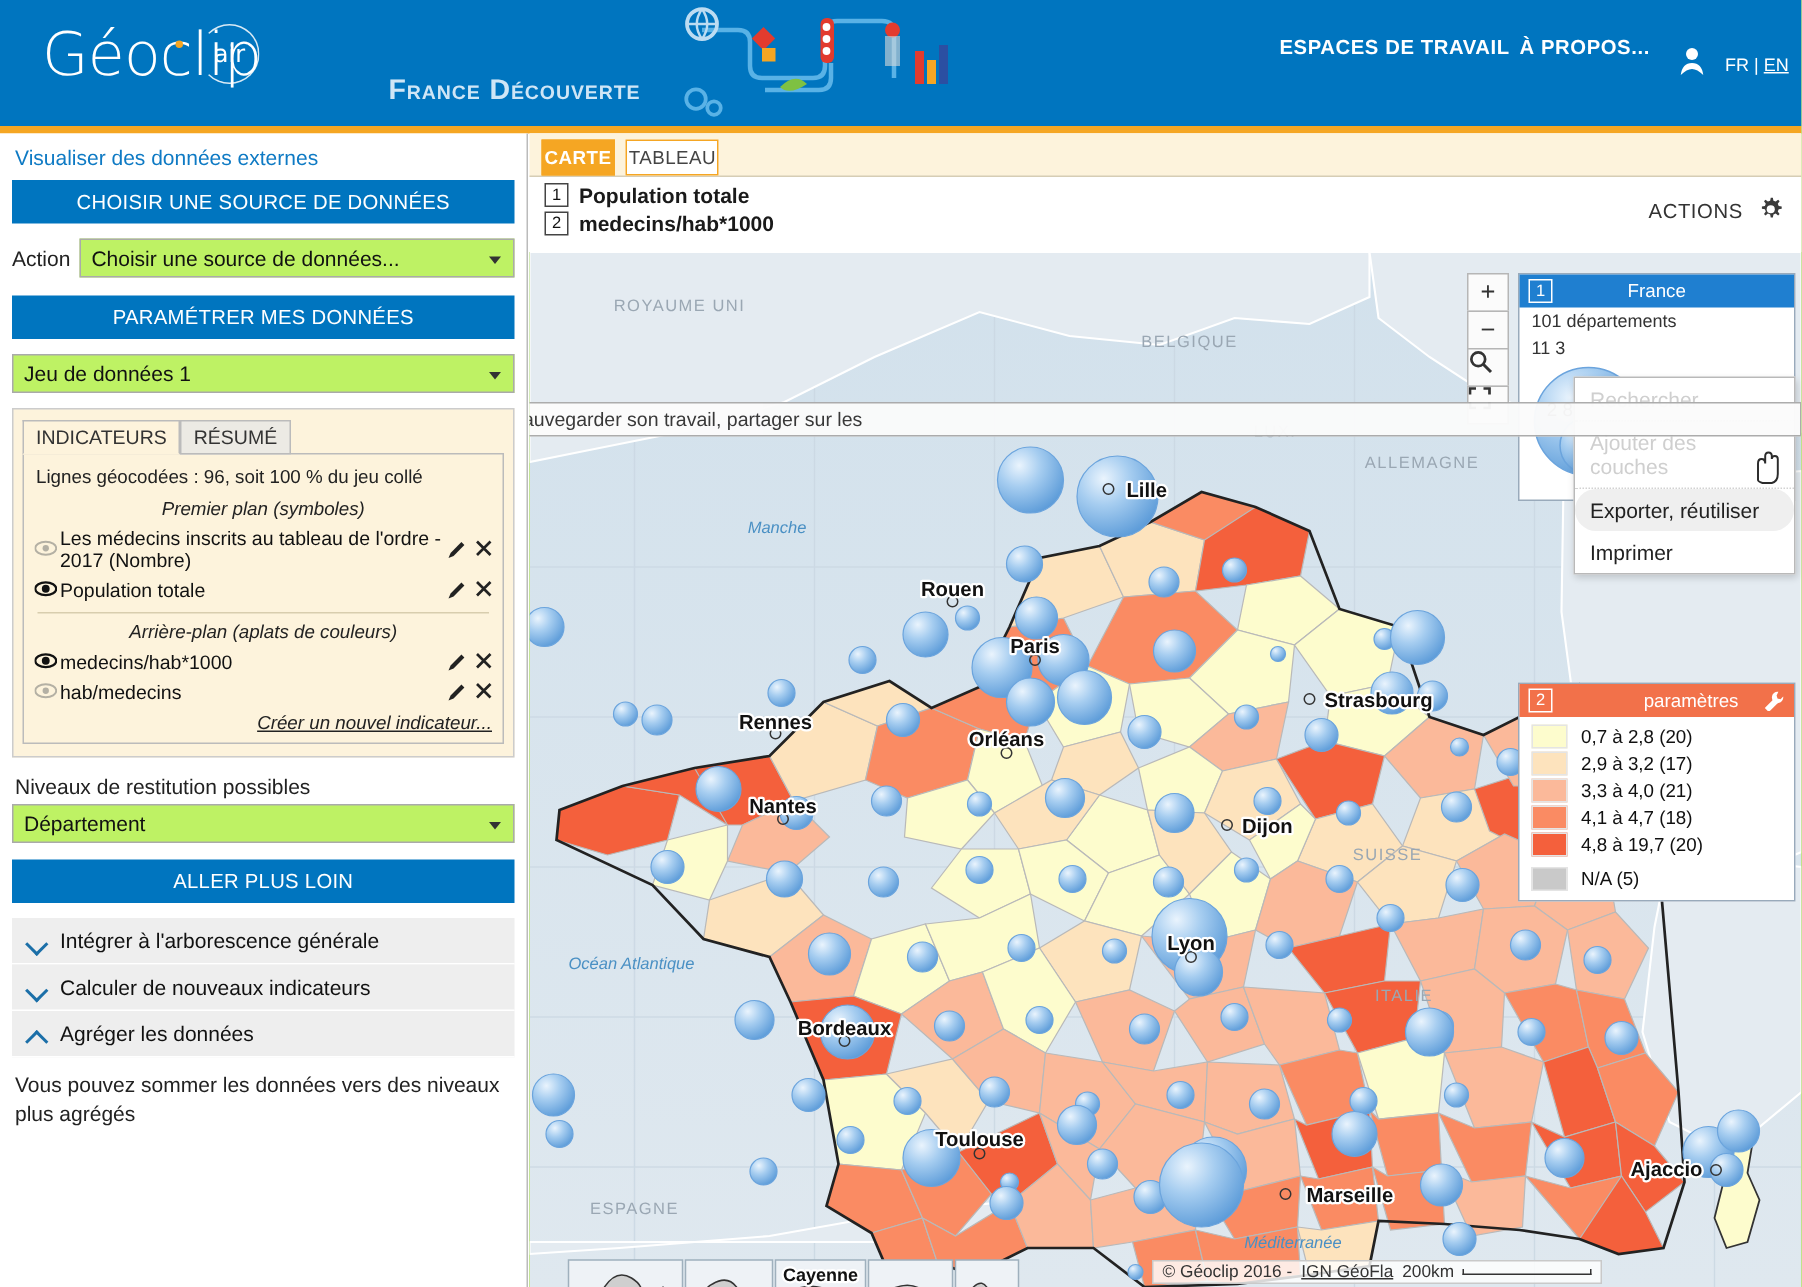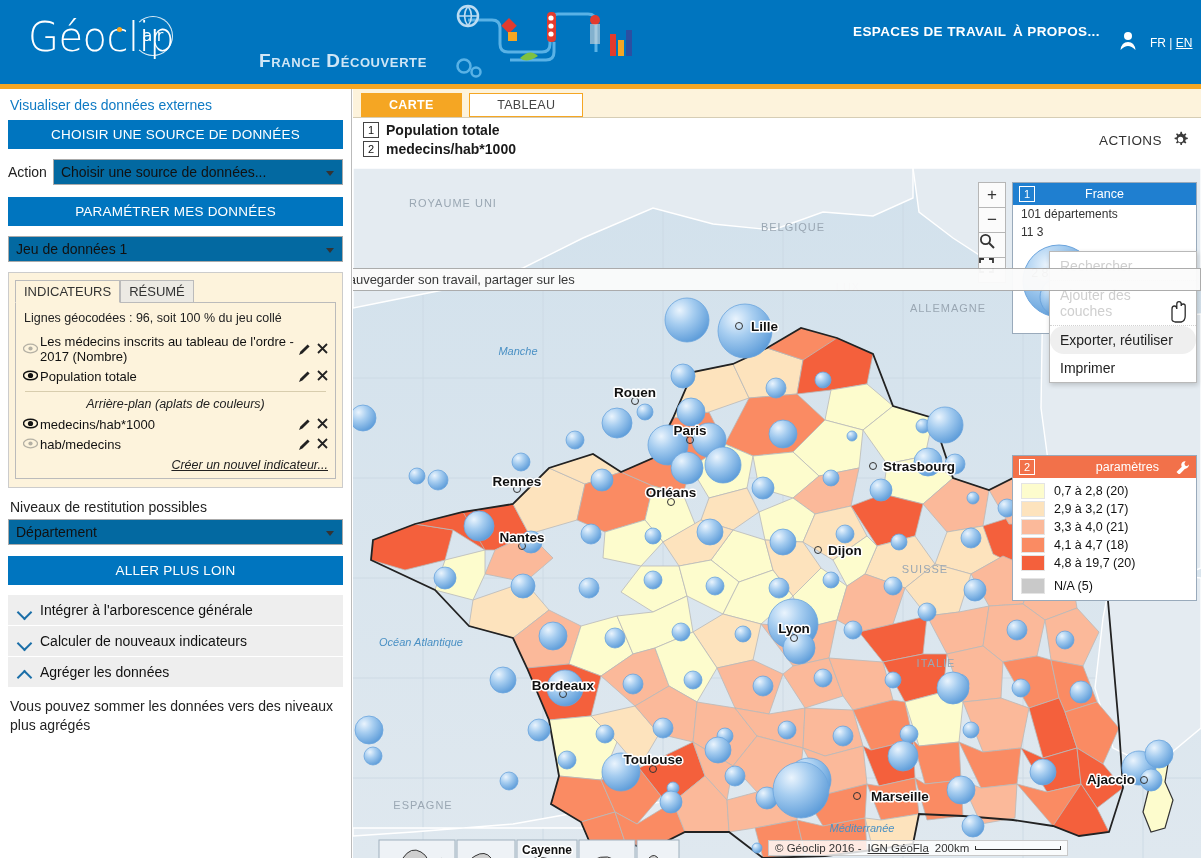--- a/index.html
+++ b/index.html
@@ -67,21 +67,21 @@
     color:#0e7ac4; font-size:14px; margin:8px 2px 7px 2px; cursor:pointer;
   }
   .blue-btn {
     background:#0075bf; color:#fff; text-align:center;
     padding:7px 4px; font-size:13.5px; letter-spacing:.2px;
     margin-bottom:10px; cursor:pointer;
   }
   .row-action { display:flex; align-items:center; margin-bottom:12px; }
   .row-action .lbl { font-size:14px; color:#222; margin-right:6px; }
   .sel {
-    flex:1; position:relative; border:1px solid #aaa; background:#0369a1;
+    flex:1; position:relative; border:1px solid #aaa; background:#bef264;
     height:26px; line-height:24px; padding:0 22px 0 7px;
     font-size:14px; color:#111; cursor:pointer;
     white-space:nowrap; overflow:hidden;
   }
   .sel::after {
     content:""; position:absolute; right:8px; top:11px;
     border-left:4.5px solid transparent; border-right:4.5px solid transparent;
     border-top:5.5px solid #333;
   }
   #dataset-sel { margin-bottom:10px; }
@@ -126,21 +126,21 @@
   #agg-text { font-size:14px; color:#222; padding:9px 2px; line-height:19px; }
 
   
   #main { position:absolute; left:353px; top:89px; width:848px; height:769px; background:#fff; }
   #tabbar {
     position:relative; height:29px; background:#fdf3dc;
     border-bottom:1px solid #d6cdb5; padding:4px 0 0 8px;
   }
   .tab {
     display:inline-block; font-size:12.5px; font-weight:bold;
-    padding:4px 27px; margin-right:4px; cursor:pointer; letter-spacing:.3px;
+    padding:4px 1px; margin-right:4px; cursor:pointer; letter-spacing:.3px;
   }
   .tab.on { background:#f5a623; color:#fff; border:1px solid #f5a623; }
   .tab.off { background:#fff; color:#444; border:1px solid #f5a623; font-weight:normal; }
 
   #indbar { position:relative; height:50px; background:#fff; padding:4px 0 0 10px; }
   .ind-line { display:flex; align-items:center; gap:7px; margin-bottom:3px; }
   .num-box {
     width:16px; height:16px; border:1px solid #444; font-size:11px;
     text-align:center; line-height:15px; color:#111; background:#fff;
   }
@@ -288,20 +288,21 @@
 
   <div id="ind-card">
     <div id="ind-tabs">
       <div class="ind-tab active">INDICATEURS</div>
       <div class="ind-tab inactive">RÉSUMÉ</div>
     </div>
 
     <div id="ind-body">
       <div class="ind-note">Lignes géocodées : 96, soit 100 % du jeu collé</div>
 
+      <div class="ind-group">Premier plan (symboles)</div>
 
       <div class="ind-row">
         <span class="eye">
           <svg width="15" height="11" viewBox="0 0 15 11">
               <ellipse cx="7.5" cy="5.5" rx="7" ry="4.3" fill="none" stroke="#b4b0a4" stroke-width="1.3"></ellipse>
               <circle cx="7.5" cy="5.5" r="2.1" fill="#b4b0a4"></circle>
             </svg>
         </span>
         <span class="ind-label">Les médecins inscrits au tableau de l'ordre - 2017 (Nombre)</span>
         <span class="ind-icons">

